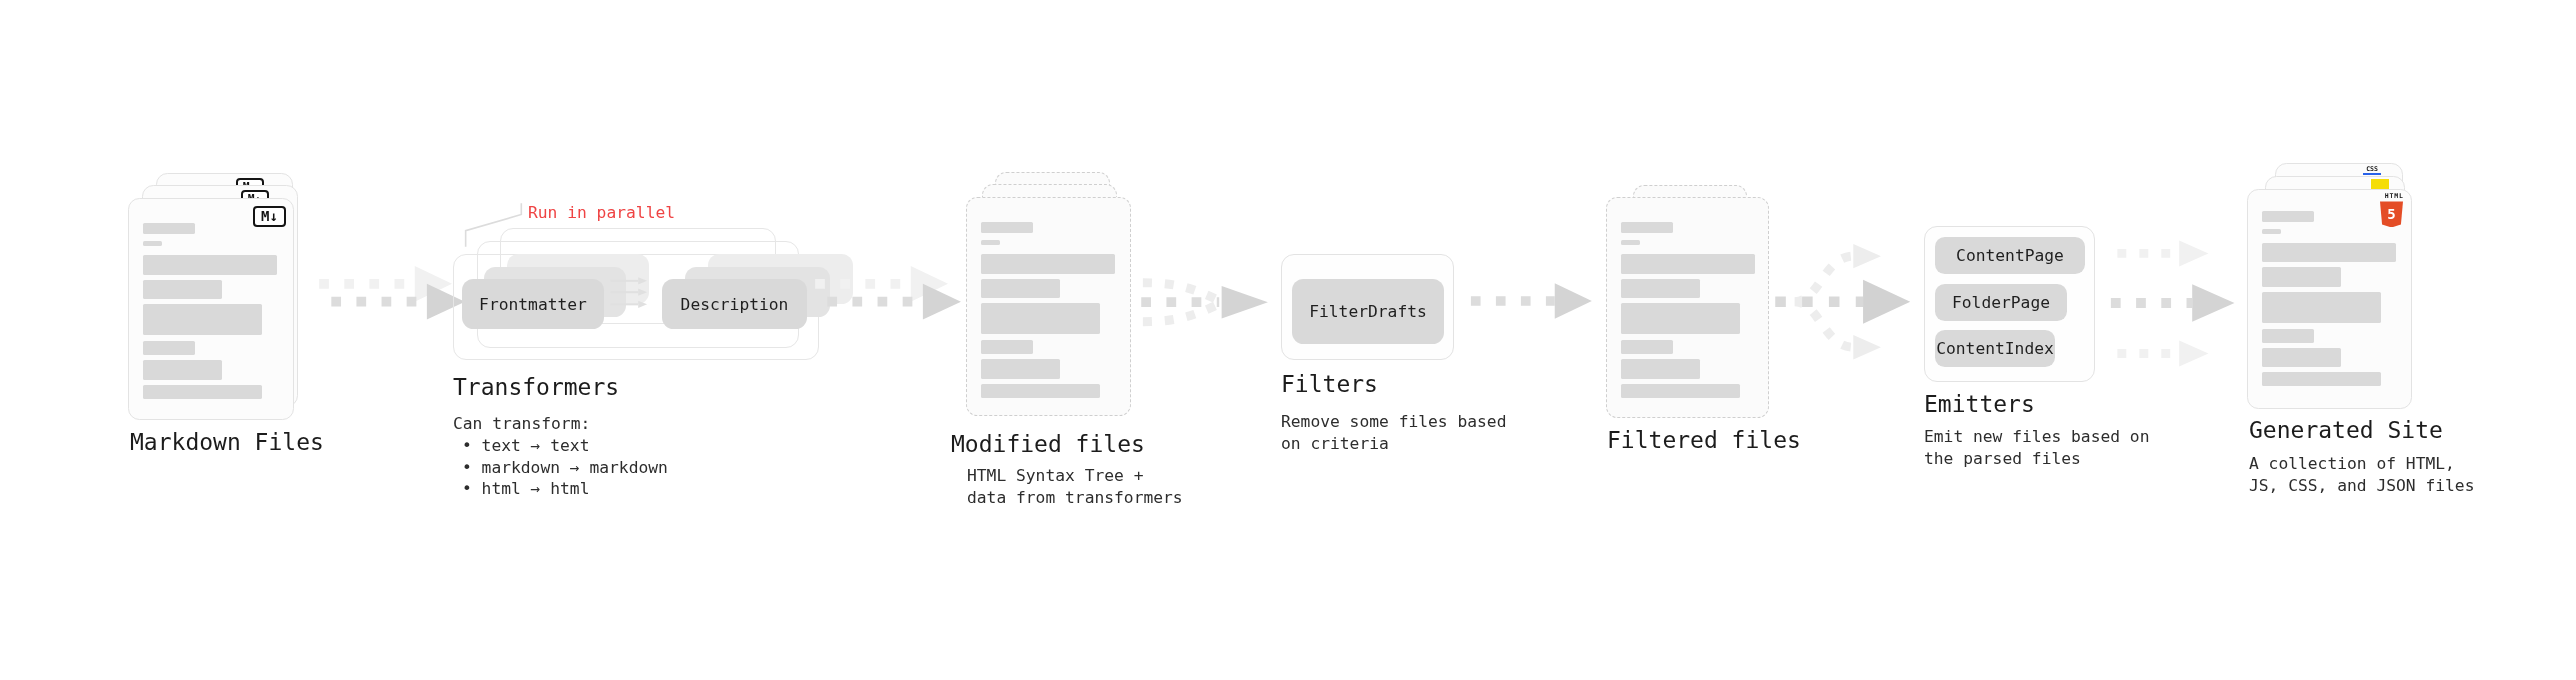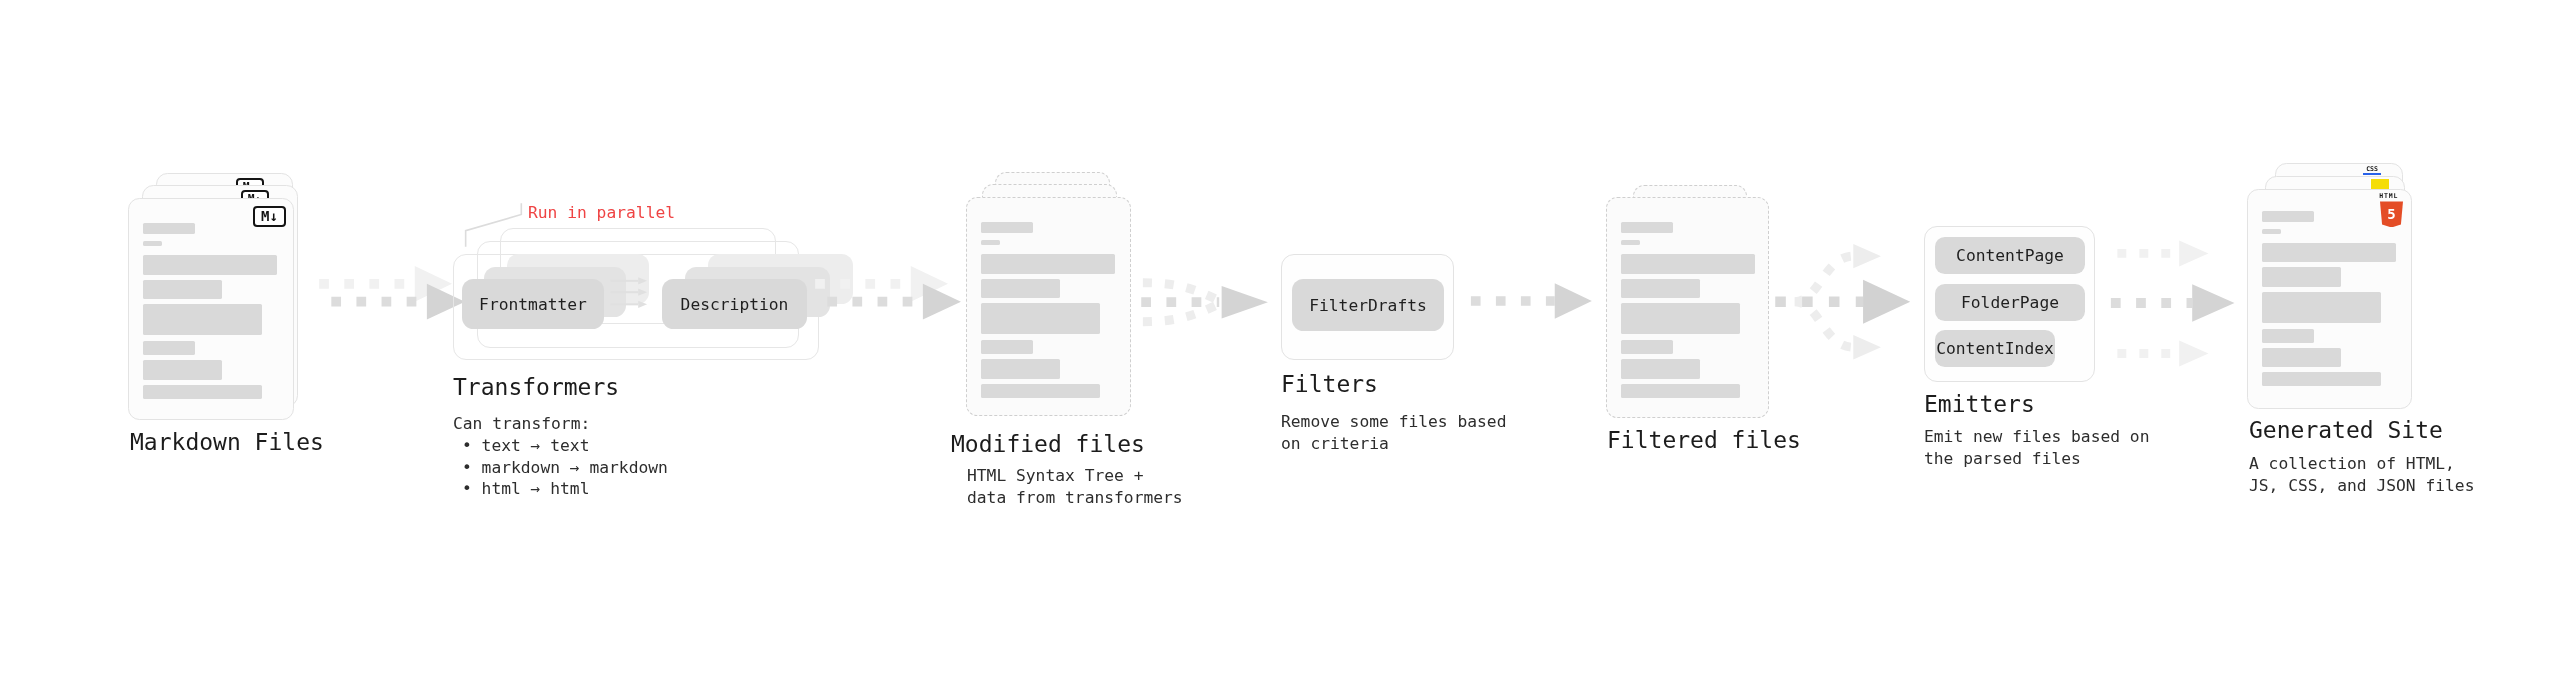--- a/index.html
+++ b/index.html
@@ -35,21 +35,21 @@
   
   .md-badge{position:absolute;border:2.4px solid #141414;border-radius:4.1px;background:#fff;color:#141414;
             font-weight:bold;display:flex;align-items:center;justify-content:center;box-sizing:border-box}
   .md-badge.front{width:32.5px;height:21px;font-size:14px;top:6.5px;right:7.3px}
   .md-badge.back{width:28px;height:18px;font-size:11.4px;top:4.1px;right:28.4px}
   
   .css-badge{position:absolute;top:1.6px;right:21px;width:18px;text-align:center}
   .css-badge .txt{font-size:6.5px;font-weight:bold;color:#141414;line-height:6.5px;display:block}
   .css-badge .bar{height:2.4px;background:#2862e9;margin-top:0.8px}
   .js-badge{position:absolute;top:1.6px;right:14.6px;width:18px;height:11.4px;background:#f5dd08}
-  .html5-logo{position:absolute;top:3.3px;right:7.3px;width:24.4px;text-align:left}
+  .html5-logo{position:absolute;top:3.3px;right:7.3px;width:24.4px;text-align:right}
   .html5-logo .word{font-size:6.5px;font-weight:bold;color:#141414;letter-spacing:0.8px;line-height:7.3px;display:block}
   .shield{width:23px;height:26px;margin:0.8px auto 0;background:#e44d26;
           clip-path:polygon(0 0,100% 0,91% 89%,50% 100%,9% 89%);
           display:flex;align-items:center;justify-content:center;color:#fff;font-weight:bold;font-size:14px}
   svg{position:absolute;overflow:visible}
 </style>
 </head>
 <body>
 
 <div class="canvas">
@@ -140,21 +140,21 @@
   <div class="bodytext" style="left:967px;top:488px">data from transformers</div>
 
   <svg style="left:1138px;top:267px" width="134" height="72" viewBox="0 0 165 88">
     <path d="M 6 19 C 48 19 68 26 98 40" fill="none" stroke="#ededed" stroke-width="11" stroke-dasharray="11 16"></path>
     <path d="M 6 67 C 48 67 68 60 98 46" fill="none" stroke="#ededed" stroke-width="11" stroke-dasharray="11 16"></path>
     <line x1="4" y1="43" x2="100" y2="43" stroke="#dcdcdc" stroke-width="12" stroke-dasharray="12 19"></line>
     <polygon points="103,23 103,63 160,43" fill="#d4d4d4"></polygon>
   </svg>
 
   <div class="solidbox" style="left:1281px;top:254px;width:173px;height:106px"></div>
-  <div class="pill" style="left:1292px;top:279px;width:152px;height:52px">FilterDrafts</div>
+  <div class="pill" style="left:1292px;top:279px;width:152px;height:65px">FilterDrafts</div>
   <div class="heading" style="left:1281px;top:372px">Filters</div>
   <div class="bodytext" style="left:1281px;top:412px">Remove some files based</div>
   <div class="bodytext" style="left:1281px;top:434px">on criteria</div>
 
   <svg style="left:1469px;top:276px" width="128" height="50" viewBox="0 0 158 62">
     <line x1="2" y1="31" x2="106" y2="31" stroke="#dcdcdc" stroke-width="12" stroke-dasharray="12 19"></line>
     <polygon points="106,9 106,53 152,31" fill="#d4d4d4"></polygon>
   </svg>
 
   <div class="dcard" style="left:1633px;top:185px;width:114px;height:41px"></div>
@@ -176,21 +176,21 @@
     <path d="M 28 83 C 58 83 64 27 100 27" fill="none" stroke="#ededed" stroke-width="11" stroke-dasharray="11 16"></path>
     <polygon points="100,12 100,42 134,27" fill="#ededed"></polygon>
     <path d="M 28 83 C 58 83 64 139 100 139" fill="none" stroke="#ededed" stroke-width="11" stroke-dasharray="11 16"></path>
     <polygon points="100,124 100,154 134,139" fill="#ededed"></polygon>
     <line x1="4" y1="83" x2="112" y2="83" stroke="#d9d9d9" stroke-width="13" stroke-dasharray="13 20"></line>
     <polygon points="112,56 112,110 170,83" fill="#d2d2d2"></polygon>
   </svg>
 
   <div class="solidbox" style="left:1924px;top:226px;width:171px;height:156px"></div>
   <div class="pill" style="left:1935px;top:237px;width:150px;height:37px;border-radius:9.8px">ContentPage</div>
-  <div class="pill" style="left:1935px;top:284px;width:150px;height:37px;border-radius:9.8px">FolderPage</div>
+  <div class="pill" style="left:1935px;top:284px;width:132px;height:37px;border-radius:9.8px">FolderPage</div>
   <div class="pill" style="left:1935px;top:330px;width:120px;height:37px;border-radius:9.8px">ContentIndex</div>
   <div class="heading" style="left:1924px;top:392px">Emitters</div>
   <div class="bodytext" style="left:1924px;top:427px">Emit new files based on</div>
   <div class="bodytext" style="left:1924px;top:449px">the parsed files</div>
 
   <svg style="left:2106px;top:237px" width="135" height="132" viewBox="0 0 166 162">
     <line x1="14" y1="20" x2="90" y2="20" stroke="#f1f1f1" stroke-width="11" stroke-dasharray="11 16"></line>
     <polygon points="90,4 90,36 126,20" fill="#f1f1f1"></polygon>
     <line x1="6" y1="81" x2="106" y2="81" stroke="#dcdcdc" stroke-width="12" stroke-dasharray="12 19"></line>
     <polygon points="106,58 106,104 158,81" fill="#d4d4d4"></polygon>

